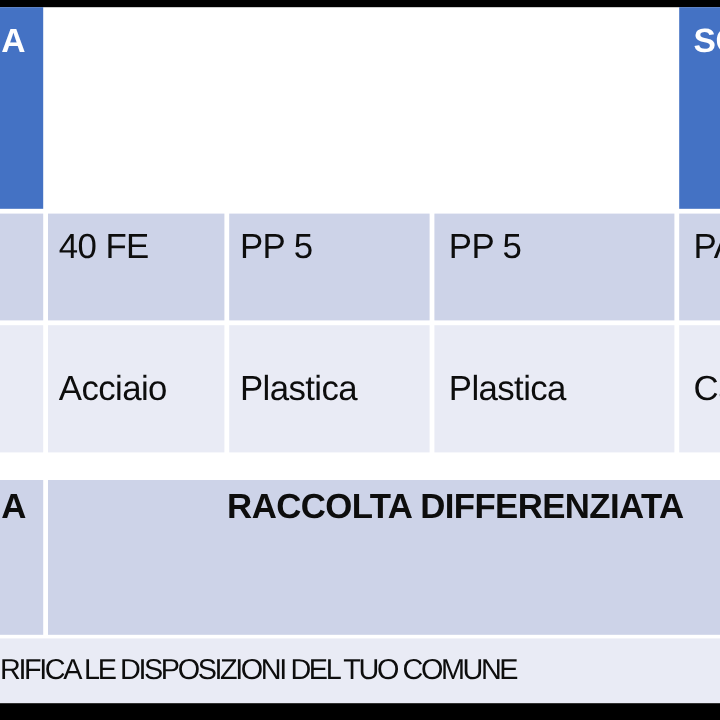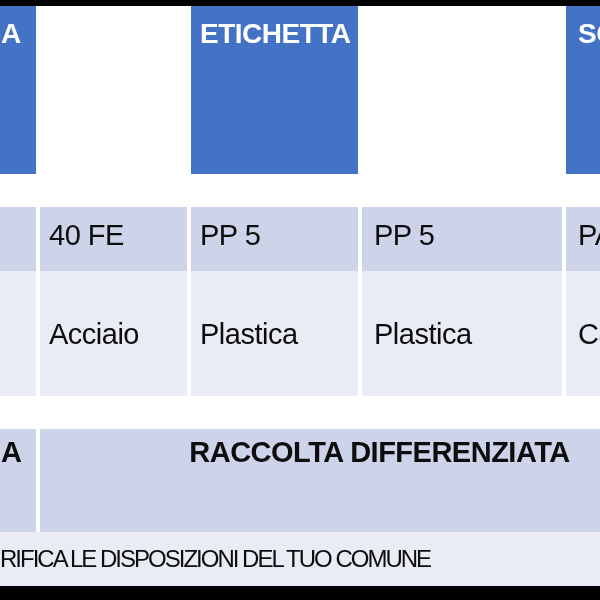--- a/index.html
+++ b/index.html
@@ -18,36 +18,36 @@
   
   .c1{left:0;width:36px;}
   .c2{left:40px;width:147px;}
   .c3{left:191px;width:167px;}
   .c4{left:362px;width:200px;}
   .c5{left:566px;width:150px;}
 
   
   .r1{top:6px;height:168px;}
   .r2{top:178px;height:89px;}
-  .r3{top:271px;height:125px;}
+  .r3{top:271px;height:106px;}
   .r4{top:400px;height:129px;}
   .r5{top:532px;height:54px;}
 
   .hcell{
     background:var(--header_bg,#4472c4);
     color:var(--header_text,#fff);
     font-weight:bold;font-size:28px;line-height:38px;
     padding:9px 6px 0 9px;
   }
   .dcell{
     color:var(--body_text,#0d0d0d);
     font-size:29px;line-height:30px;
     padding:0 6px 0 9px;
   }
-  .band-dark{background:var(--band_dark,#cdd3e8);margin-top:29px;}
+  .band-dark{background:var(--band_dark,#cdd3e8);}
   .band-light{background:var(--band_light,#e9ebf5);}
   .r2.dcell{padding-top:13px;}
   .r3.dcell{display:flex;align-items:center;}
   .pad-wide{padding-left:12px;}
   .edge{padding-left:1px;}
 
   
   #raccolta-cell{
     left:40px;width:676px;
     font-weight:bold;font-size:29px;
@@ -66,21 +66,20 @@
   }
 </style>
 </head>
 <body>
 
 <div id="screen">
 
   <div id="bar-top" class="bar"></div>
 
   <div class="cell r1 c1 hcell edge">A</div>
-  <div class="cell r1 c3 hcell">ETICHETTA</div>
   <div class="cell r1 c5 hcell pad-wide">SC</div>
 
   <div class="cell r2 c1 dcell band-dark edge"></div>
   <div class="cell r2 c2 dcell band-dark">40 FE</div>
   <div class="cell r2 c3 dcell band-dark">PP 5</div>
   <div class="cell r2 c4 dcell band-dark pad-wide">PP 5</div>
   <div class="cell r2 c5 dcell band-dark pad-wide">PA</div>
 
   <div class="cell r3 c1 dcell band-light edge"></div>
   <div class="cell r3 c2 dcell band-light">Acciaio</div>

